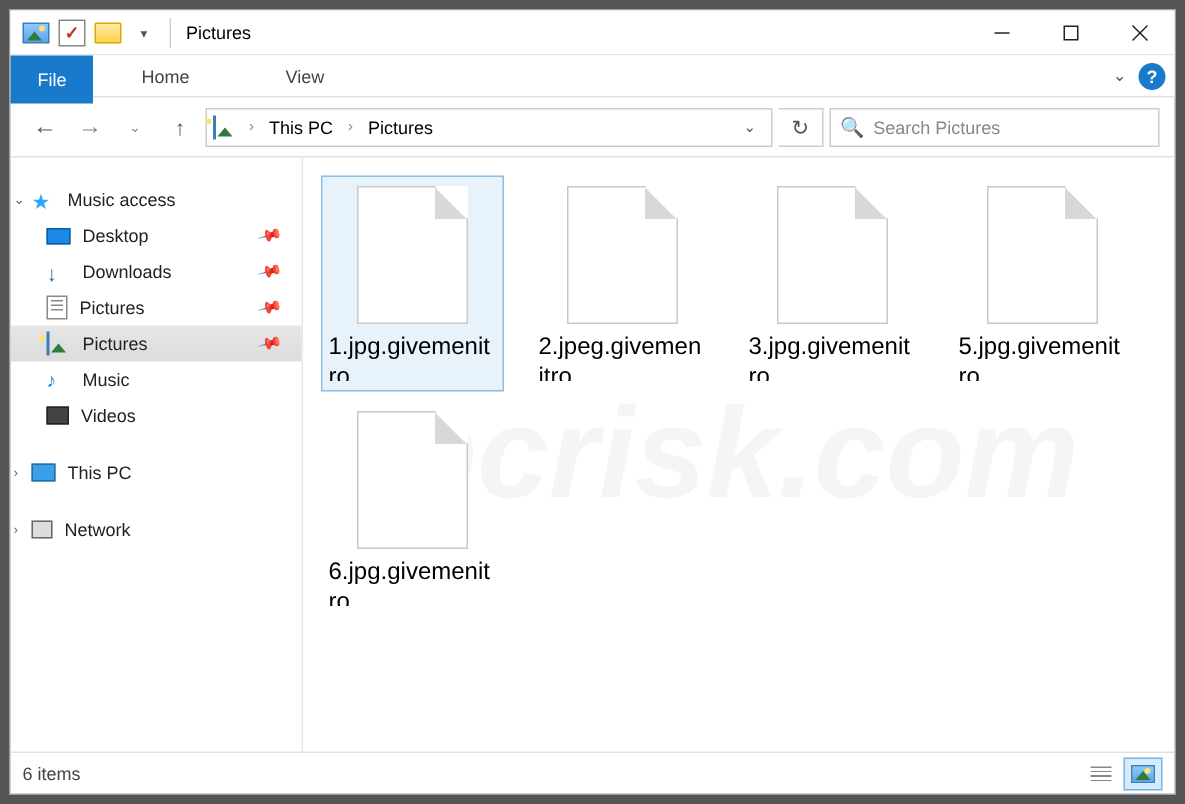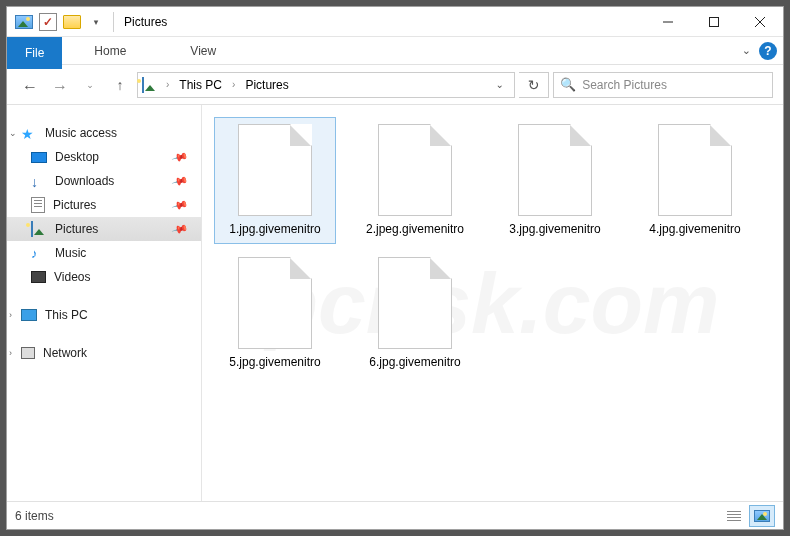--- a/index.html
+++ b/index.html
@@ -62,21 +62,21 @@
 .ic-videos{width:15px;height:12px;background:#444;border:1px solid #222;}
 .ic-thispc{width:16px;height:12px;background:#3aa0e8;border:1px solid #246f9f;}
 .ic-network{width:14px;height:12px;border:1px solid #666;background:#ddd;}
 
 .content { flex:1; padding: 12px 4px 4px 12px; display:flex; flex-wrap:wrap; align-content:flex-start; gap: 6px 18px; position:relative; overflow:hidden;}
 .item { width: 122px; display:flex; flex-direction:column; align-items:center; padding:6px 4px; border:1px solid transparent; }
 .item.selected { border:1px solid #8abfe8; background:#e8f2fb; }
 .file-thumb { width: 74px; height: 92px; background:#fff; border:1px solid #c8c8c8; position:relative; margin-bottom:6px;}
 .file-thumb::after { content:""; position:absolute; top:-1px; right:-1px; width:0;height:0; border-left:22px solid transparent; border-top:22px solid #fff; }
 .file-thumb::before { content:""; position:absolute; top:0; right:0; width:0;height:0; border-left:21px solid #d8d8d8; border-top:21px solid transparent; }
-.file-label { font-size:12px; text-align:right; line-height:1.25; word-break:break-all; color:#000; max-height:32px; overflow:hidden;}
+.file-label { font-size:16px; text-align:left; line-height:1.25; word-break:break-all; color:#000; max-height:32px; overflow:hidden;}
 
 .watermark { position:absolute; top:50%; left:50%; transform:translate(-50%,-50%); font-size:86px; color:rgba(128,128,128,0.08); font-weight:bold; pointer-events:none; white-space:nowrap; font-style:italic;}
 
 
 .statusbar { height:28px; border-top:1px solid #e1e1e1; display:flex; align-items:center; padding:0 8px; font-size:12px; color:#444; }
 .statusbar .spacer { flex:1; }
 .view-toggle { display:flex; gap:2px; }
 .view-btn { width:26px; height:22px; border:1px solid transparent; display:flex; align-items:center; justify-content:center; }
 .view-btn.active { border:1px solid #7ab6e0; background:#d6ebfb; }
 .details-lines{width:14px;height:10px;background:repeating-linear-gradient(#888 0 1px,transparent 1px 3px);}
@@ -215,24 +215,20 @@
         <div class="item">
           <div class="file-thumb"></div>
           <div class="file-label">2.jpeg.givemenitro</div>
         </div>
         <div class="item">
           <div class="file-thumb"></div>
           <div class="file-label">3.jpg.givemenitro</div>
         </div>
         <div class="item">
           <div class="file-thumb"></div>
-          <div class="file-label">4.jpg.givemenitro</div>
-        </div>
-        <div class="item">
-          <div class="file-thumb"></div>
           <div class="file-label">5.jpg.givemenitro</div>
         </div>
         <div class="item">
           <div class="file-thumb"></div>
           <div class="file-label">6.jpg.givemenitro</div>
         </div>
       </div>
   </div>
 
   <div class="statusbar">

